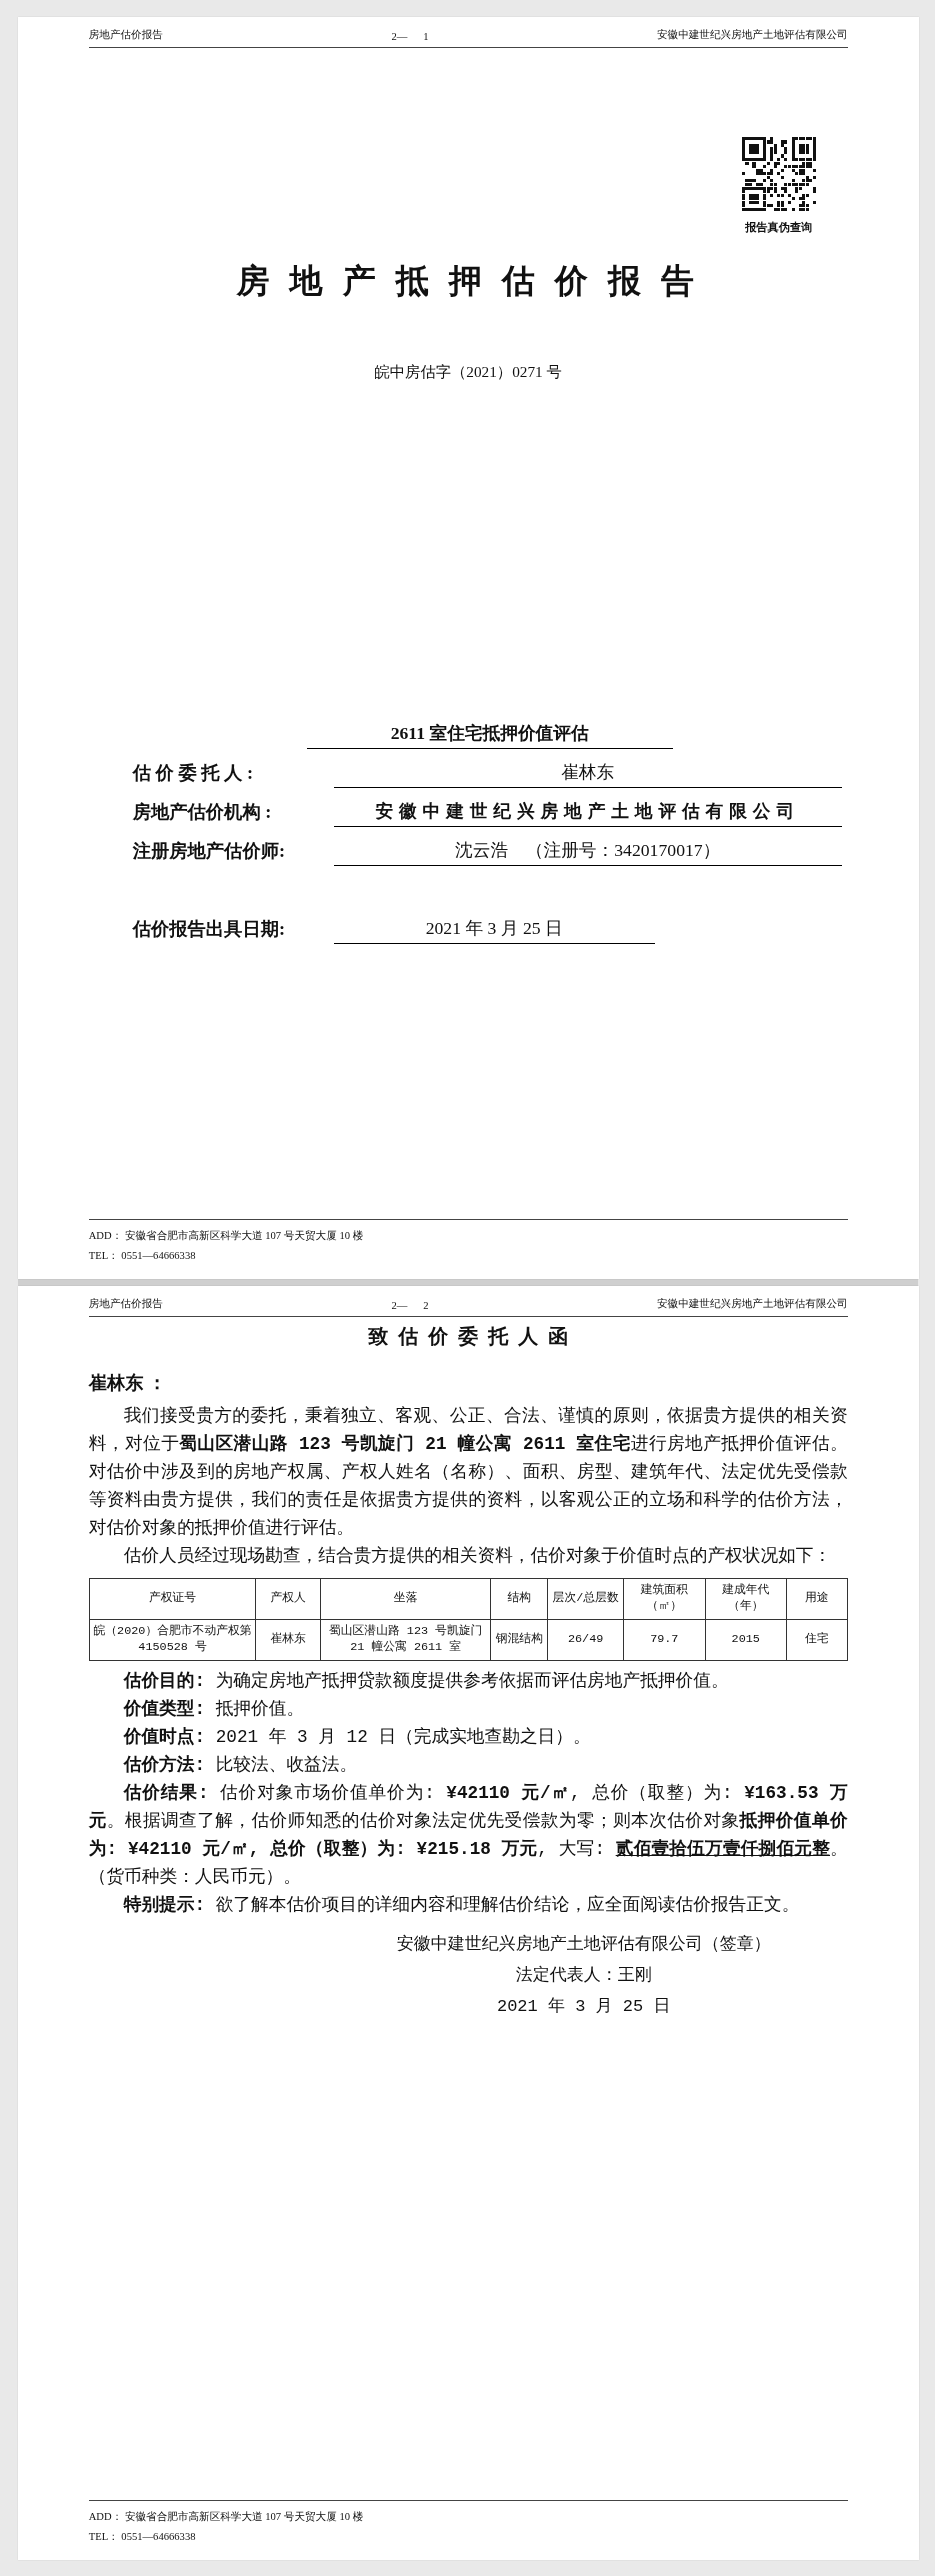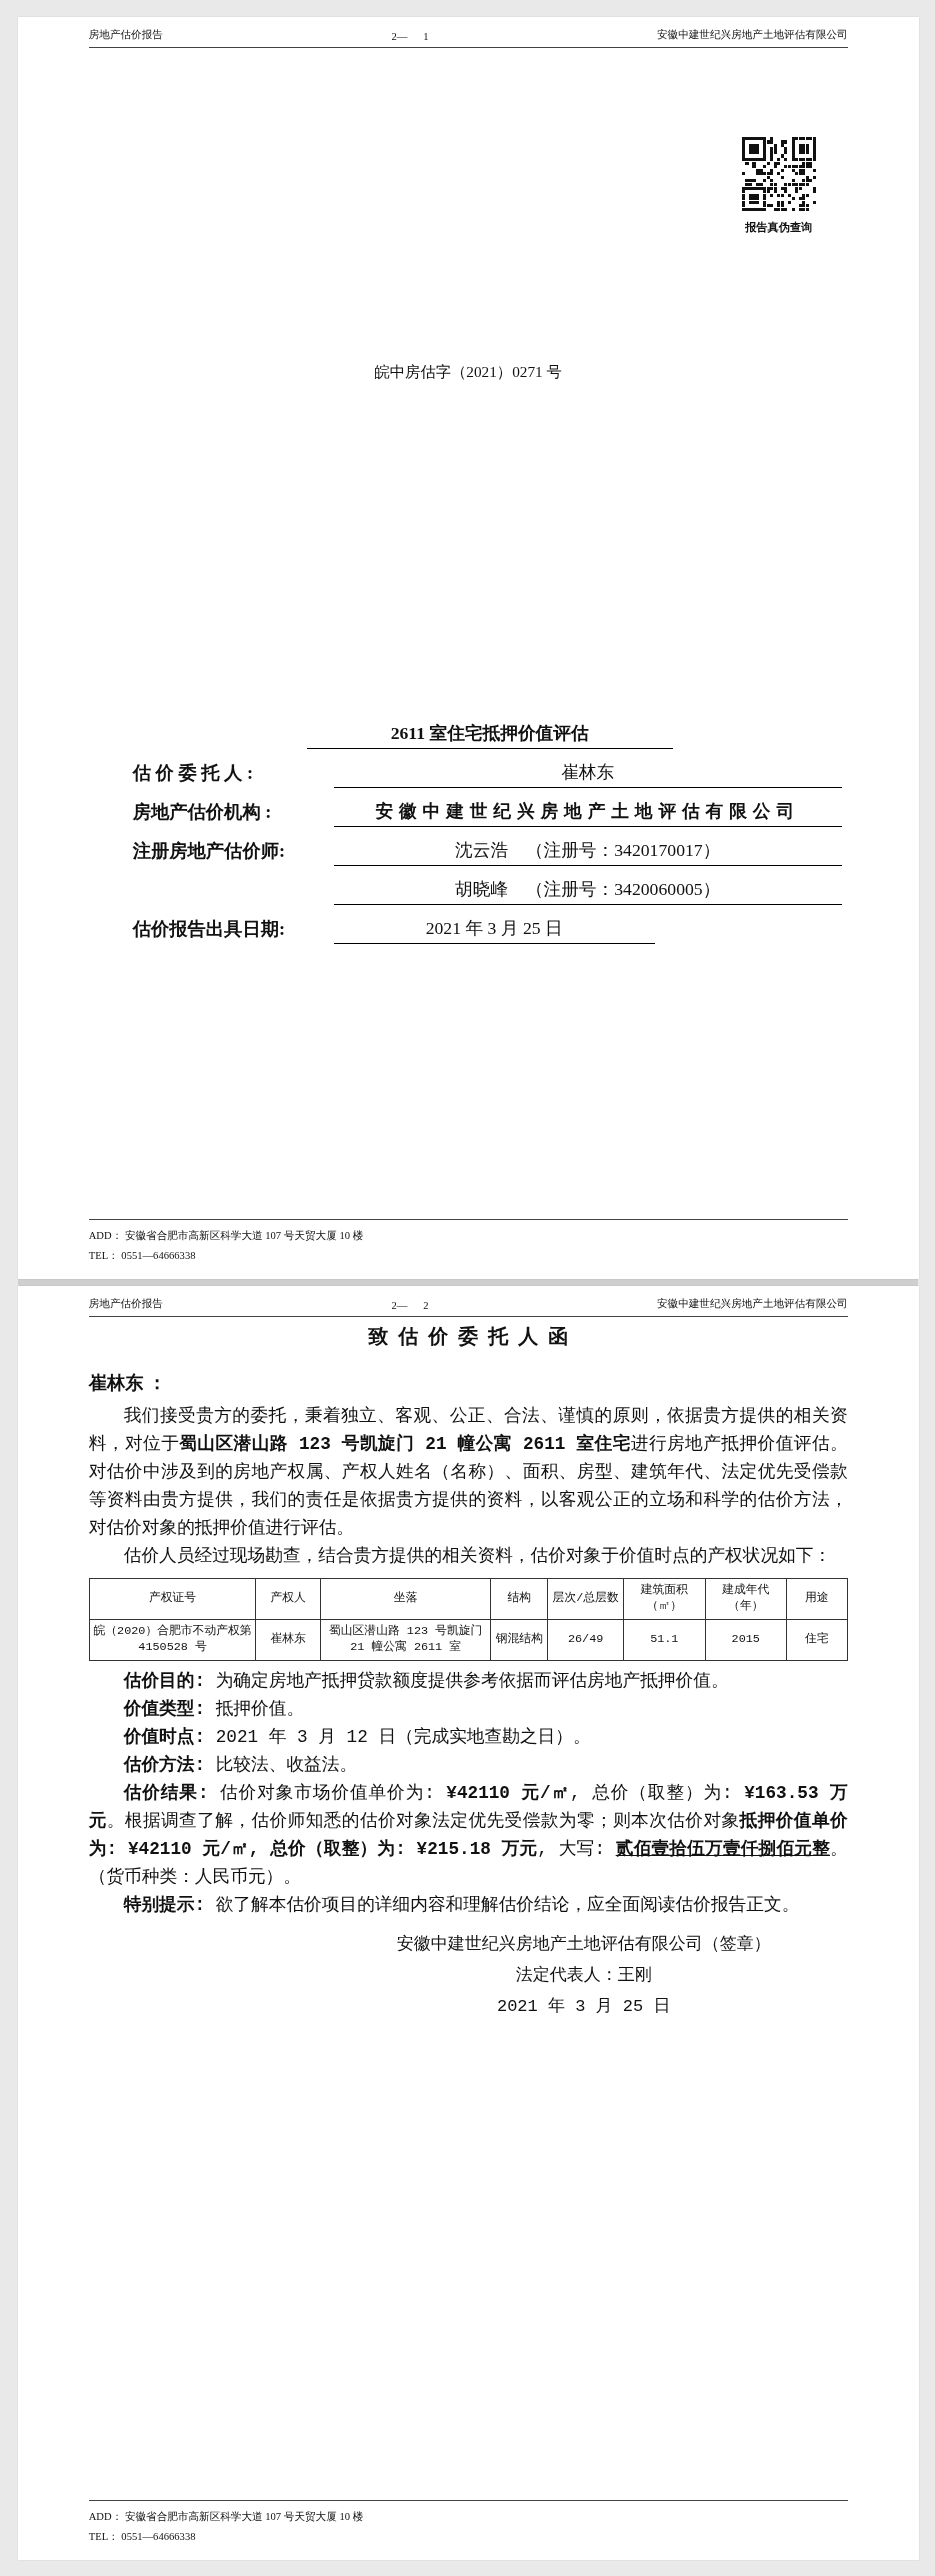--- a/index.html
+++ b/index.html
@@ -284,41 +284,41 @@
           <div style="left:39px;top:71px"></div>
           <div style="left:42px;top:71px"></div>
           <div style="left:50px;top:71px"></div>
           <div style="left:57px;top:71px"></div>
           <div style="left:60px;top:71px"></div>
           <div style="left:64px;top:71px"></div>
         </div>
       <div class="qr-caption">报告真伪查询</div>
     </div>
 
+    <h1 class="main-title">房 地 产 抵 押 估 价 报 告</h1>
     <div class="doc-no">皖中房估字（2021）0271 号</div>
 
     <div class="form">
       <div class="frow">
         <span class="fvalue fbold w620">2611 室住宅抵押价值评估</span>
       </div>
       <div class="frow">
         <span class="flabel">估 价 委 托 人 :</span>
         <span class="fvalue">崔林东</span>
       </div>
       <div class="frow">
         <span class="flabel">房地产估价机构 :</span>
         <span class="fvalue fbold spread">安徽中建世纪兴房地产土地评估有限公司</span>
       </div>
       <div class="frow">
         <span class="flabel">注册房地产估价师:</span>
         <span class="fvalue">沈云浩    （注册号：3420170017）</span>
       </div>
       <div class="frow">
         <span class="flabel"></span>
-        <span class="fvalue">胡晓峰    （注册号：3420060005）</span>
       </div>
       <div class="frow">
         <span class="flabel">估价报告出具日期:</span>
         <span class="fvalue w545">2021 年 3 月 25 日</span>
       </div>
     </div>
 
     <div class="page-footer">
       <div>ADD： 安徽省合肥市高新区科学大道 107 号天贸大厦 10 楼</div>
       <div>TEL： 0551—64666338</div>
@@ -365,21 +365,21 @@
           <th>建筑面积（㎡）</th>
           <th>建成年代（年）</th>
           <th>用途</th>
         </tr>
         <tr>
           <td>皖（2020）合肥市不动产权第 4150528 号</td>
           <td>崔林东</td>
           <td>蜀山区潜山路 123 号凯旋门 21 幢公寓 2611 室</td>
           <td>钢混结构</td>
           <td>26/49</td>
-          <td>51.1</td>
+          <td>79.7</td>
           <td>2015</td>
           <td>住宅</td>
         </tr>
       </tbody>
         </table>
 
       <p class="para"><span class="b">估价目的: </span><span>为确定房地产抵押贷款额度提供参考依据而评估房地产抵押价值。</span></p>
 
       <p class="para"><span class="b">价值类型: </span><span>抵押价值。</span></p>
 

